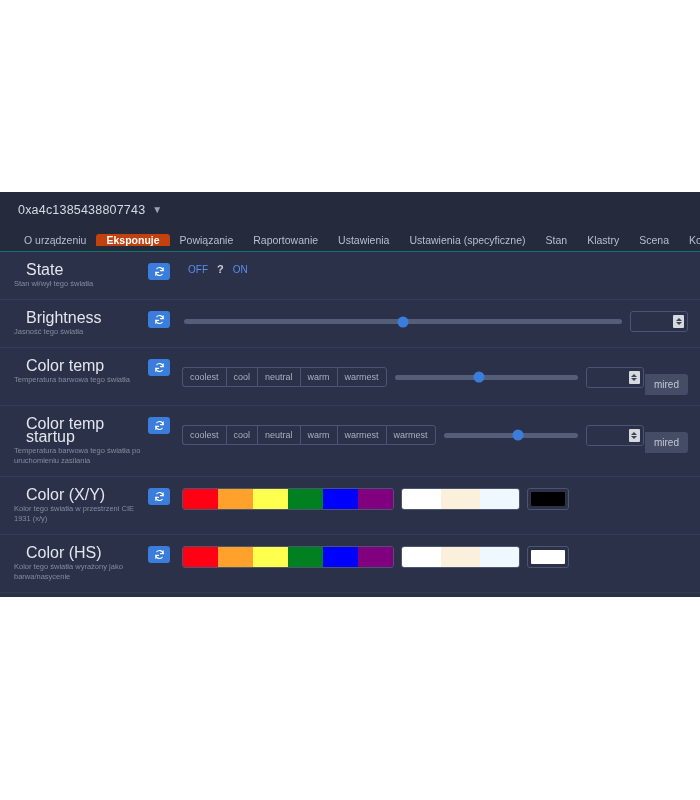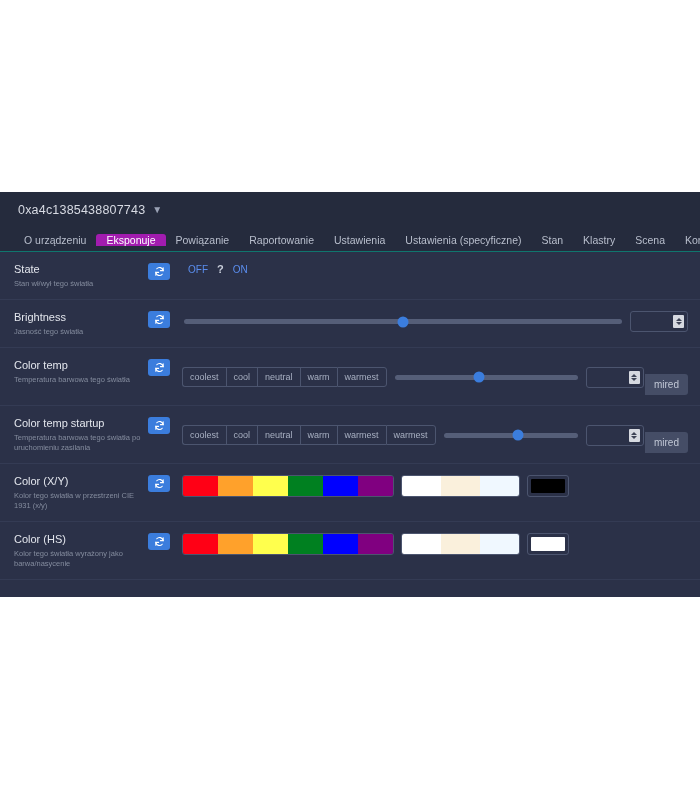--- a/index.html
+++ b/index.html
@@ -48,43 +48,45 @@
   .tab {
     color: #b9bfcd;
     font-size: 10.5px;
     padding: 0 10px;
     display: flex;
     align-items: center;
     white-space: nowrap;
     cursor: pointer;
   }
   .tab.active {
-    background: #a21caf;
+    background: #c2410c;
     color: #ffffff;
     border-radius: 3px 3px 0 0;
+    font-weight: bold;
   }
   
   .rows { padding: 0; }
   .row {
     display: flex;
     align-items: flex-start;
     padding: 10px 12px 10px 14px;
     border-bottom: 1px solid #343b54;
     min-height: 42px;
   }
   .row-label {
     width: 134px;
     flex: 0 0 134px;
     padding-top: 1px;
   }
   .row-title {
     color: #e3e6ed;
-    font-size: 11px;
+    font-size: 16px;
     line-height: 13px;
     margin-bottom: 3px;
+    margin-left: 12px;
   }
   .row-desc {
     color: #848c9e;
     font-size: 7.5px;
     line-height: 10px;
   }
   .row-refresh { flex: 0 0 34px; padding-top: 1px; }
   .refresh-btn {
     width: 22px; height: 17px;
     background: #3b7ddd;

